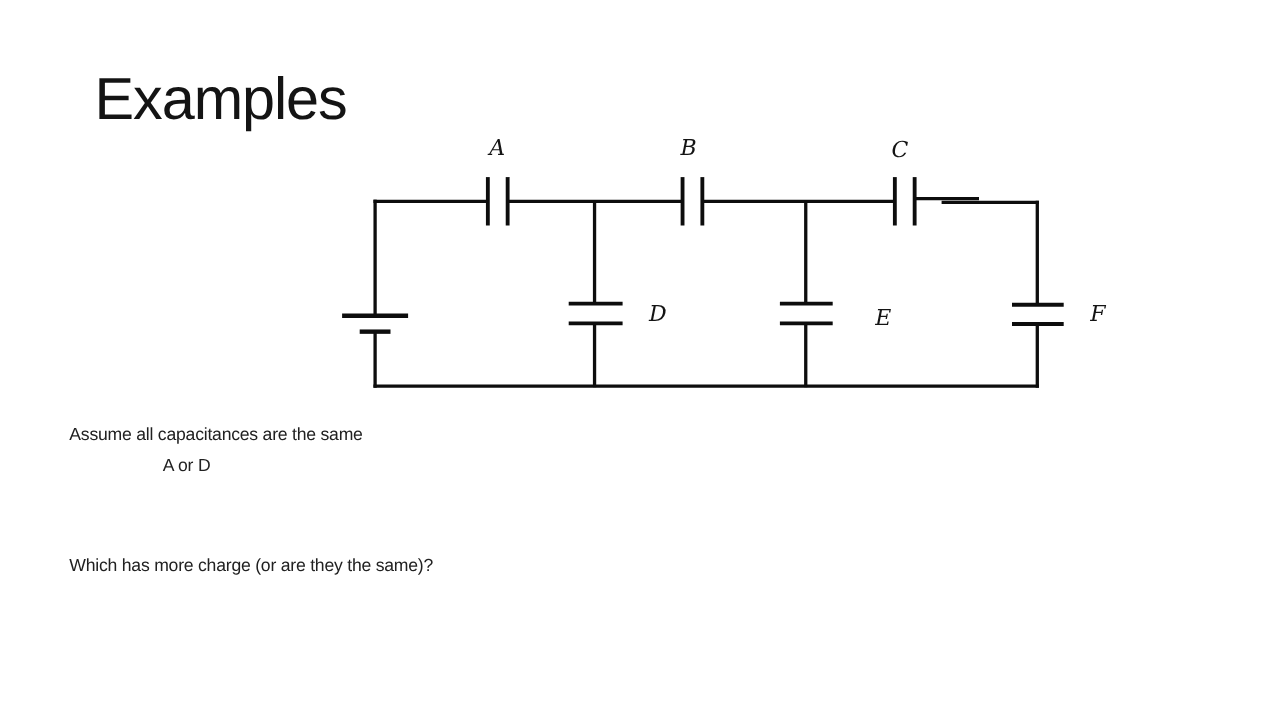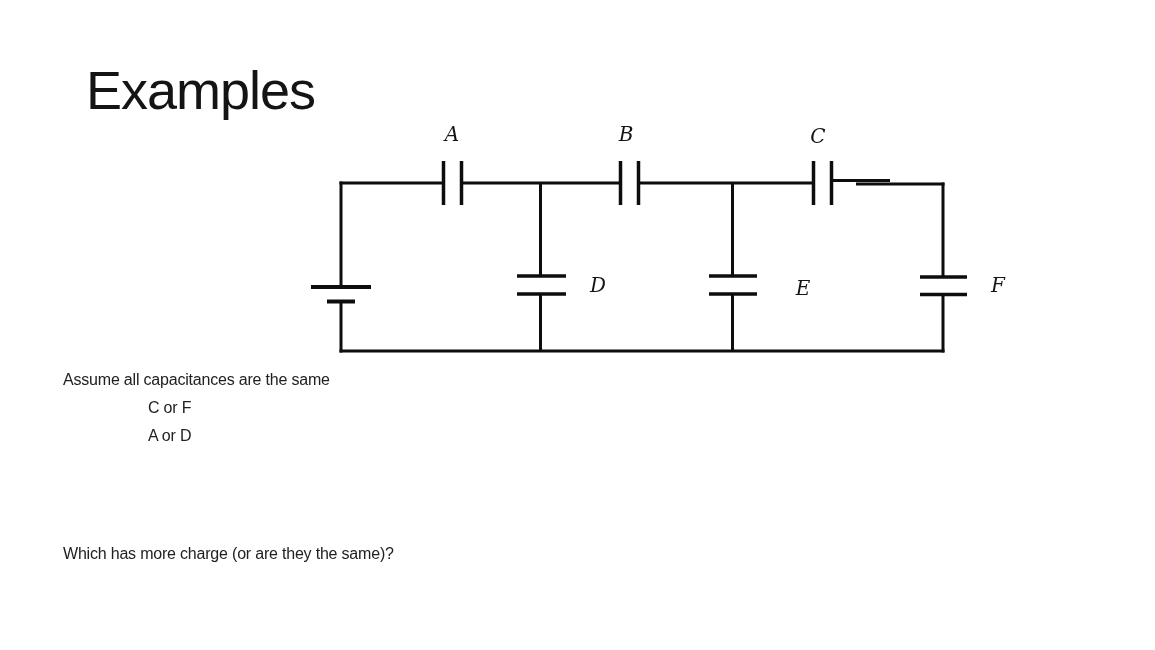--- a/index.html
+++ b/index.html
@@ -17,22 +17,22 @@
   .plate{stroke-width:3.5;}
   .bplate{stroke-width:4;}
   .cap-label{
     font-family:"DejaVu Serif","Liberation Serif",serif;
     font-style:italic;font-size:20px;fill:#141414;text-anchor:middle;
   }
   .qblock{
     position:absolute;left:63px;font-size:16px;line-height:28px;
     letter-spacing:-0.2px;color:#212121;
   }
-  .qblock-1{top:366px;}
-  .qblock-2{top:540px;text-align:center;}
+  .qblock-1{top:382px;}
+  .qblock-2{top:501px;text-align:center;}
   .option{padding-left:85px;}
 </style>
 </head>
 <body>
 
 <div class="slide">
 
   <h1 class="title">Examples</h1>
 
   <svg class="circuit" viewBox="0 0 1155 650" xmlns="http://www.w3.org/2000/svg" aria-hidden="true">
@@ -87,21 +87,20 @@
     <text class="cap-label" x="452" y="141">A</text>
     <text class="cap-label" x="626" y="141">B</text>
     <text class="cap-label" x="818" y="143">C</text>
     <text class="cap-label" x="598" y="292">D</text>
     <text class="cap-label" x="803" y="295">E</text>
     <text class="cap-label" x="998" y="292">F</text>
   </svg>
 
   <div class="qblock qblock-1">
     <div class="qline">Assume all capacitances are the same</div>
-    <div class="qline option">C or F</div>
     <div class="qline option">A or D</div>
   </div>
 
   <div class="qblock qblock-2">
     <div class="qline">Which has more charge (or are they the same)?</div>
   </div>
 
 </div>
 
 </body></html>

